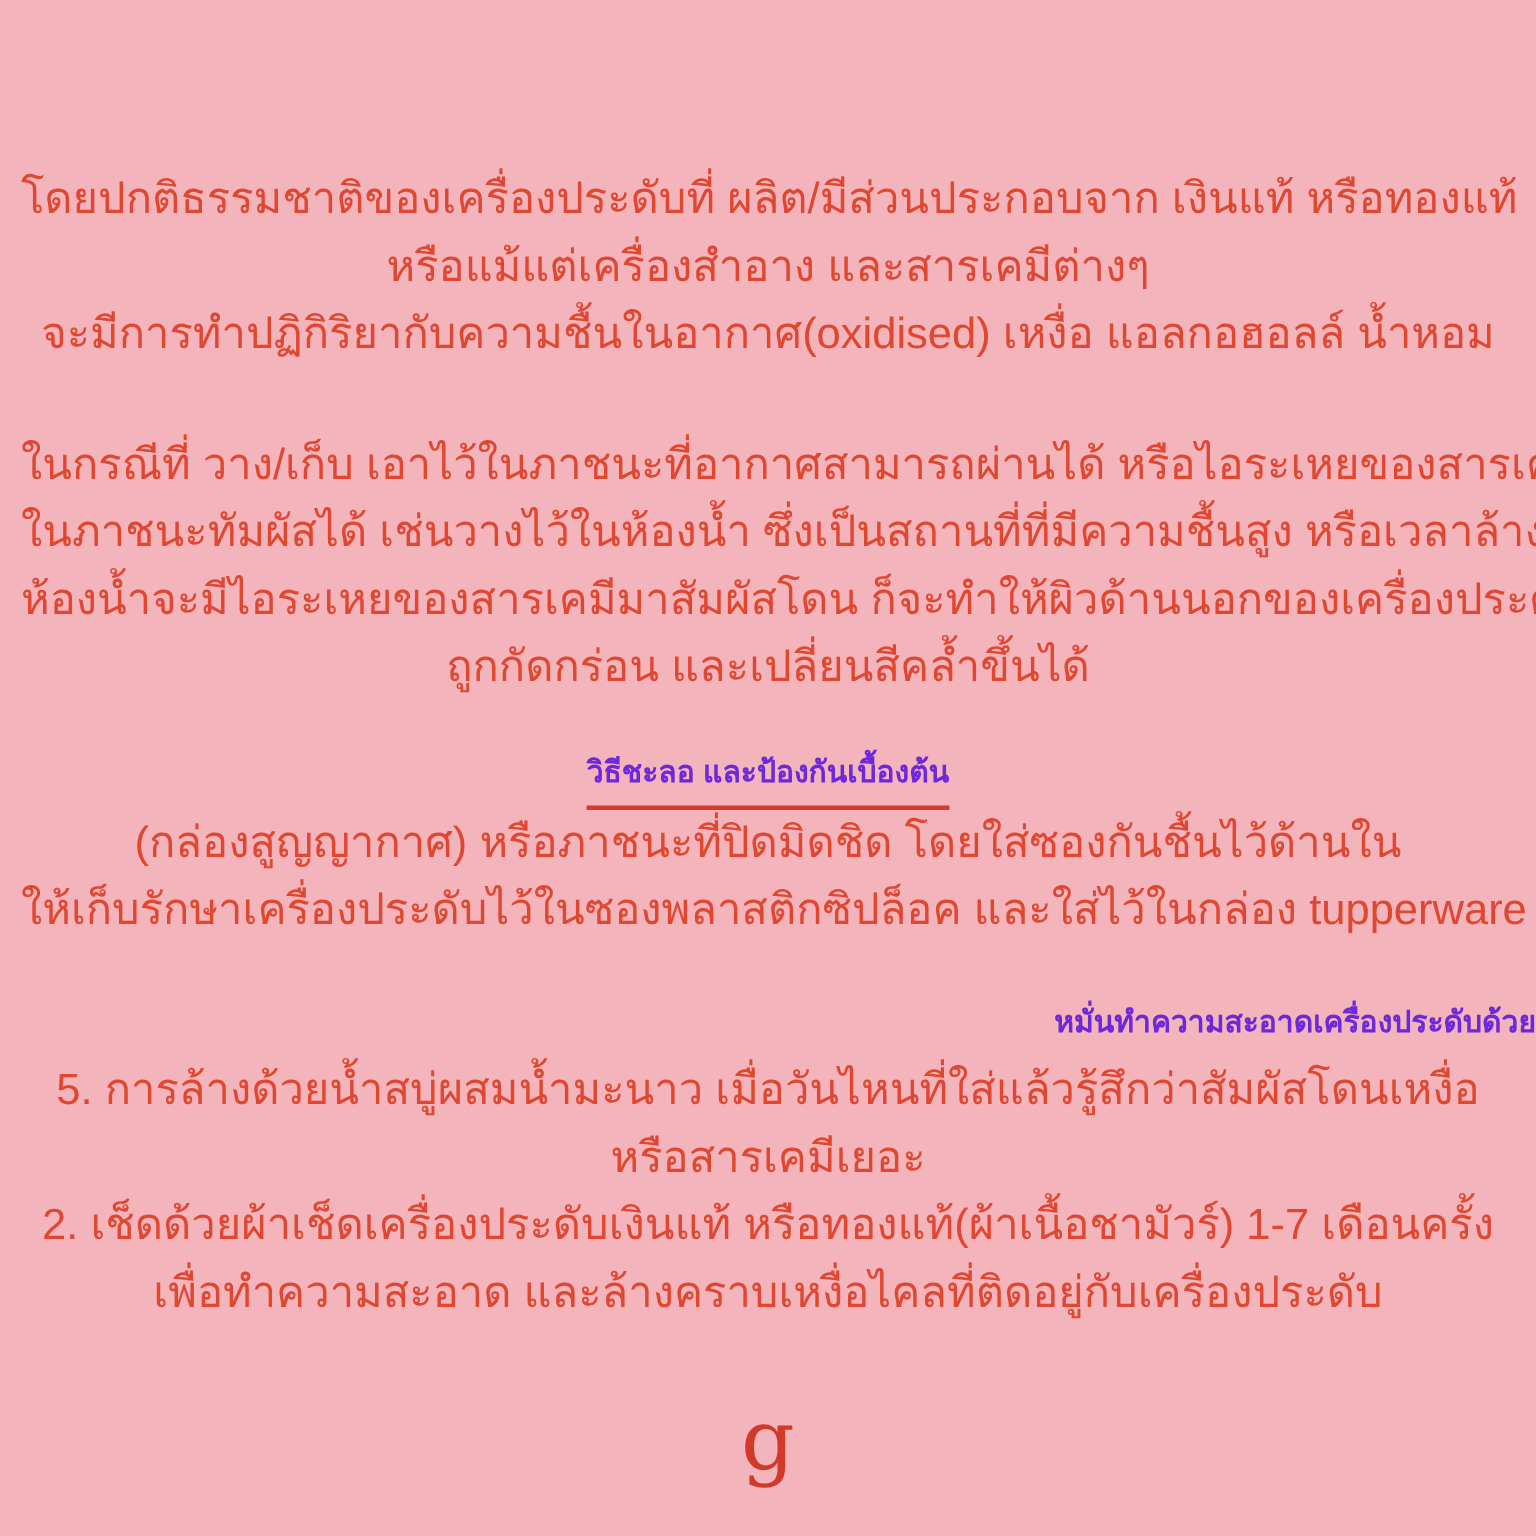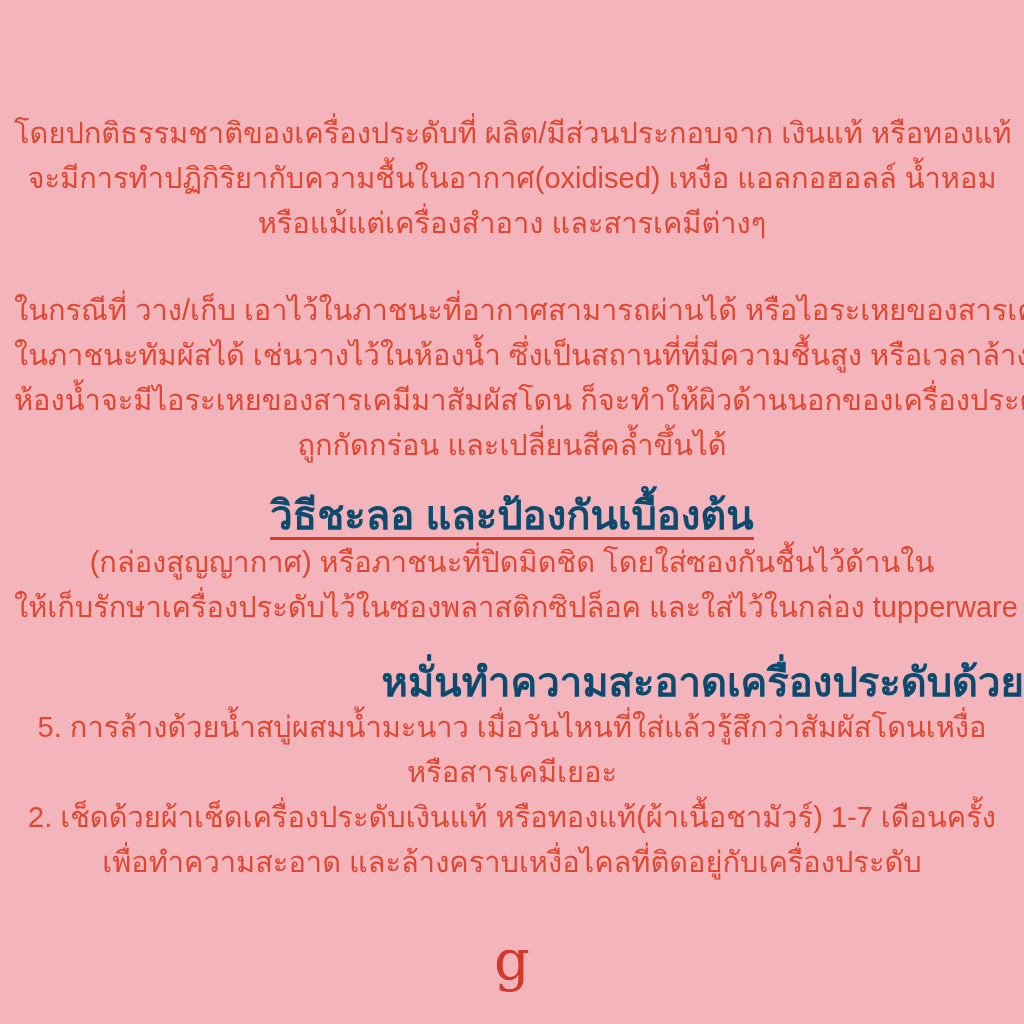--- a/index.html
+++ b/index.html
@@ -22,22 +22,22 @@
     font-size: 29px;
     line-height: 45px;
   }
   .para { margin: 0 14px; }
   .para .line { white-space: nowrap; }
   .gap-sm { margin-top: 25px; }
   .gap-md { margin-top: 30px; text-align: right; }
   .gap-lg { margin-top: 42px; }
   .heading {
     font-weight: bold;
-    font-size: 40px;
-    color: #0c4a6e;
+    font-size: 20px;
+    color: #6d28d9;
   }
   .heading .underlined {
     display: inline-block;
     border-bottom: 3px solid #d63c29;
     padding-bottom: 2px;
     line-height: 40px;
   }
   .logo {
     margin-top: 46px;
     font-family: "DejaVu Serif", serif;
@@ -47,22 +47,22 @@
   }
 </style>
 </head>
 <body>
 
 <div class="page">
   <div class="content">
 
     <div class="para">
       <div class="line">โดยปกติธรรมชาติของเครื่องประดับที่ ผลิต/มีส่วนประกอบจาก เงินแท้ หรือทองแท้</div>
+      <div class="line">หรือแม้แต่เครื่องสำอาง และสารเคมีต่างๆ</div>
       <div class="line">จะมีการทำปฏิกิริยากับความชื้นในอากาศ(oxidised) เหงื่อ แอลกอฮอลล์ น้ำหอม</div>
-      <div class="line">หรือแม้แต่เครื่องสำอาง และสารเคมีต่างๆ</div>
     </div>
 
     <div class="para gap-lg">
       <div class="line">ในกรณีที่ วาง/เก็บ เอาไว้ในภาชนะที่อากาศสามารถผ่านได้ หรือไอระเหยของสารเคมี</div>
       <div class="line">ในภาชนะทัมผัสได้ เช่นวางไว้ในห้องน้ำ ซึ่งเป็นสถานที่ที่มีความชื้นสูง หรือเวลาล้าง</div>
       <div class="line">ห้องน้ำจะมีไอระเหยของสารเคมีมาสัมผัสโดน ก็จะทำให้ผิวด้านนอกของเครื่องประดับ</div>
       <div class="line">ถูกกัดกร่อน และเปลี่ยนสีคล้ำขึ้นได้</div>
     </div>
 
     <div class="heading gap-sm">

